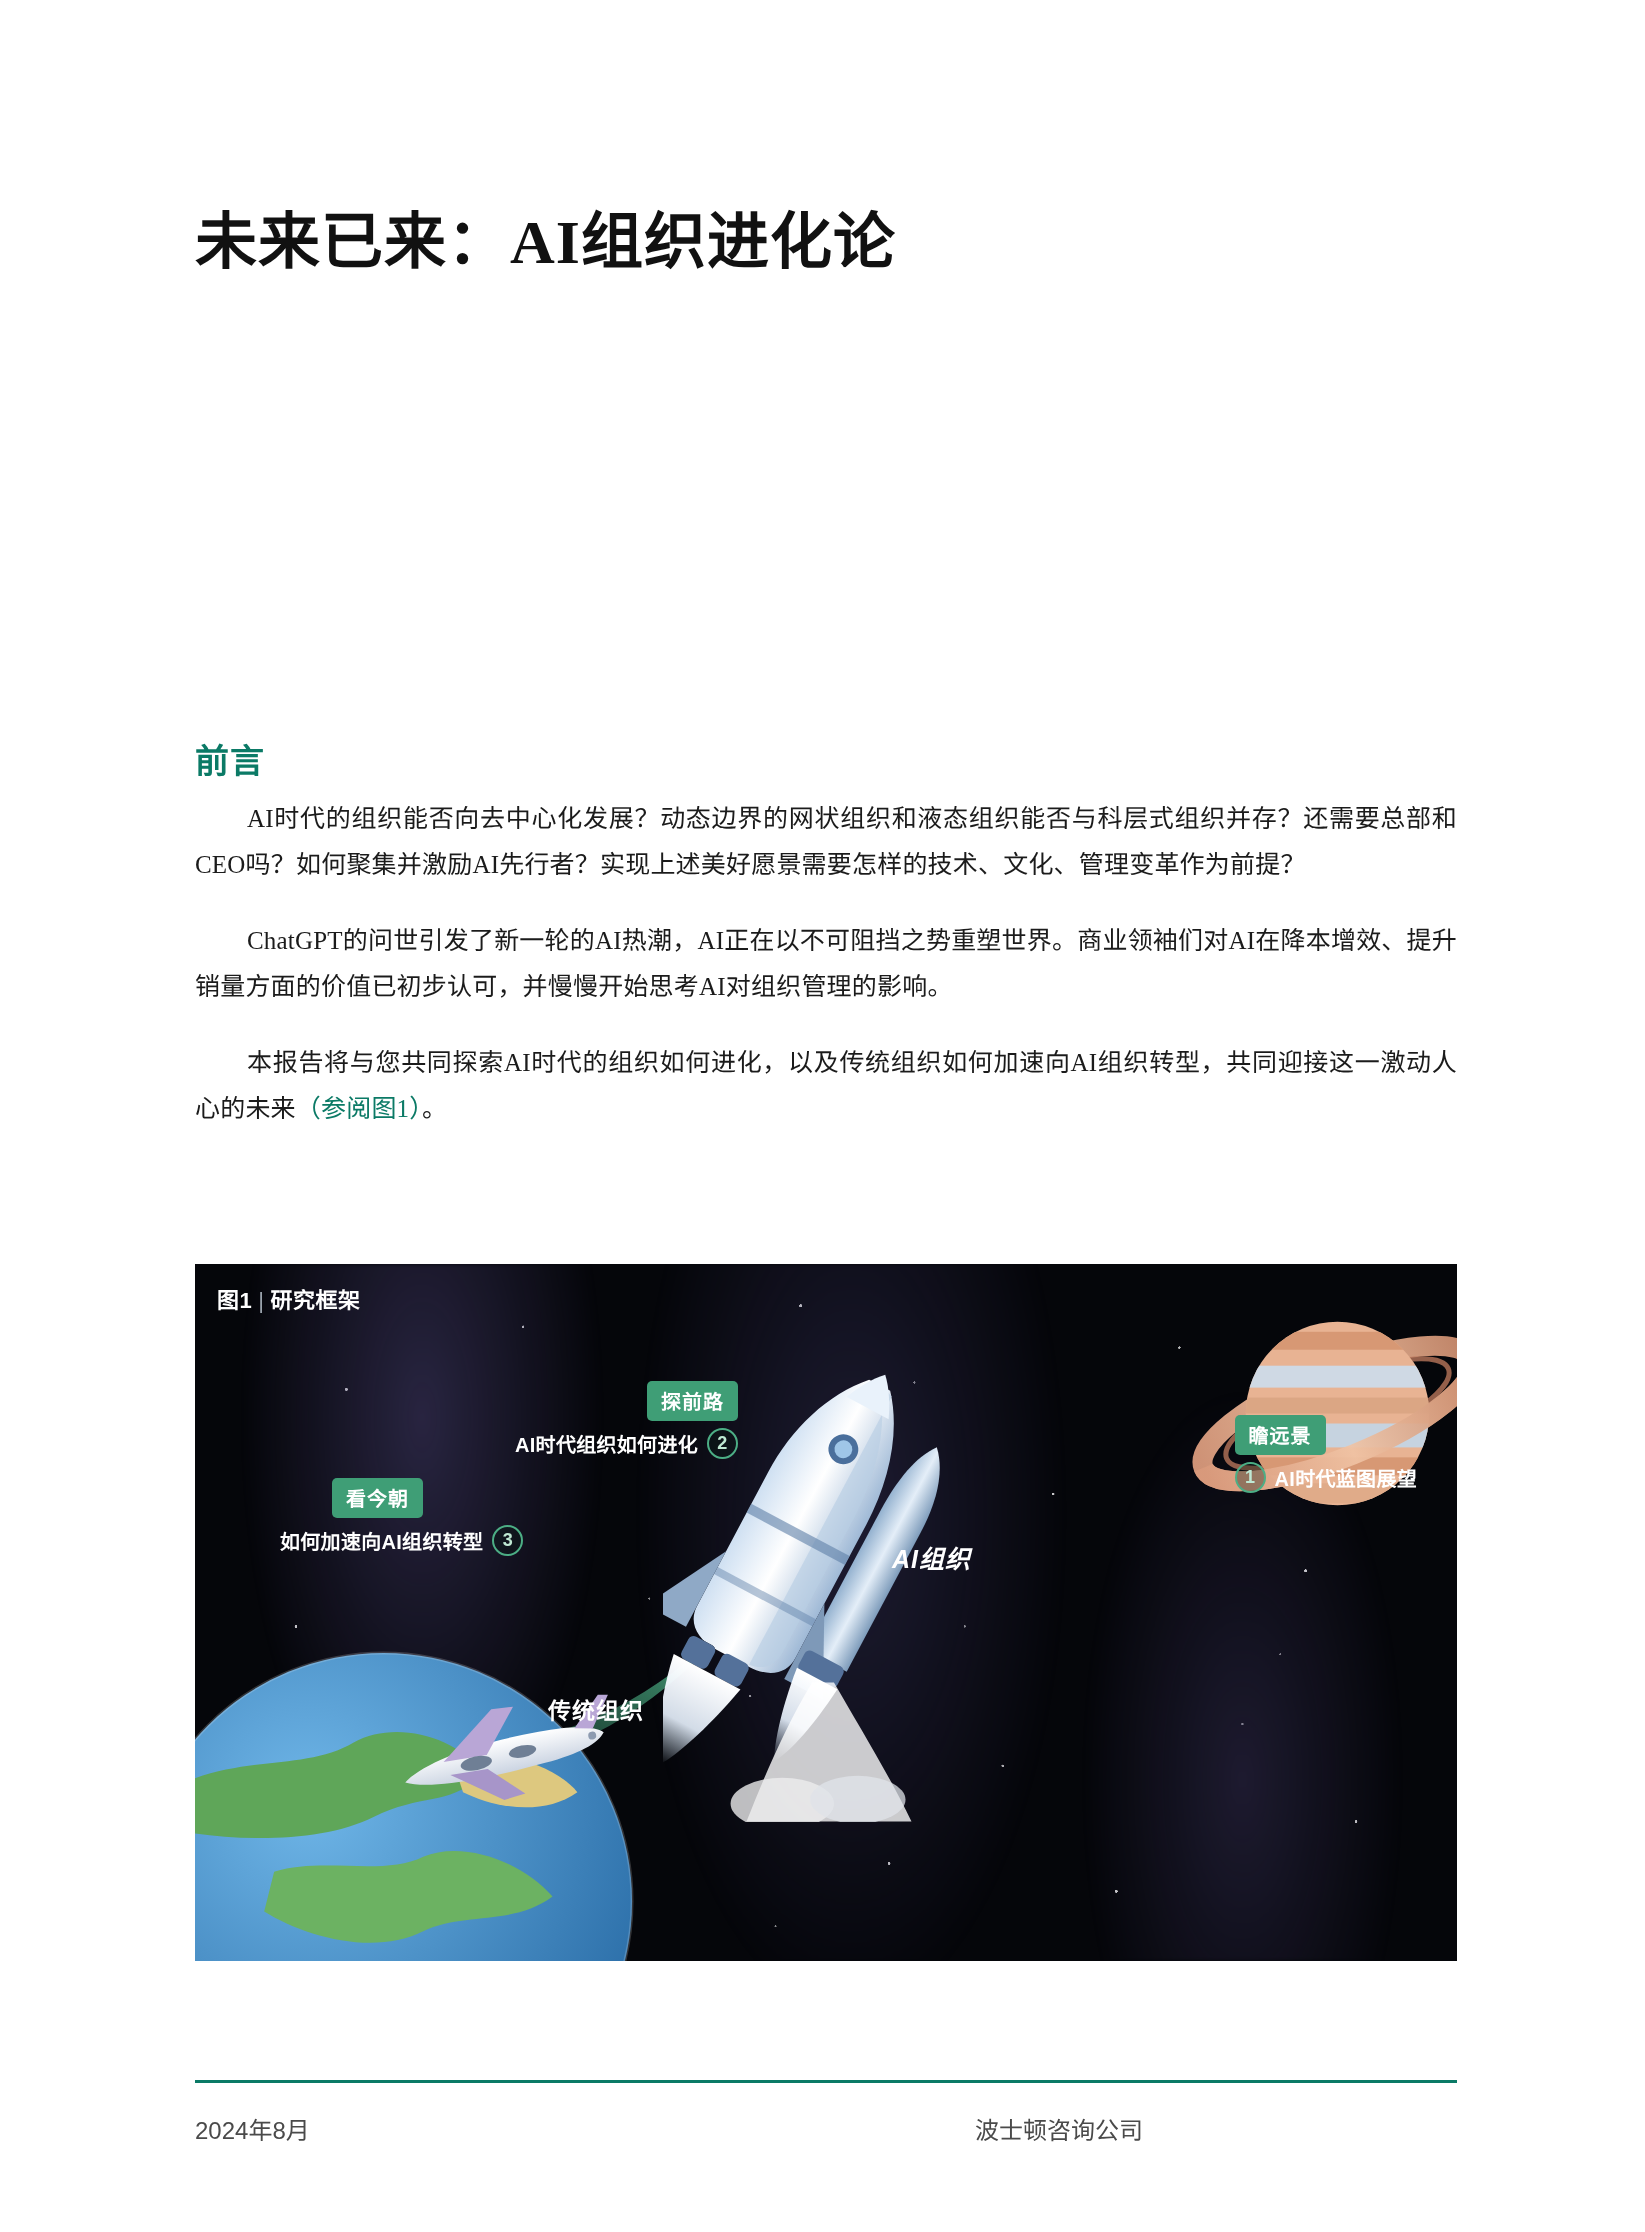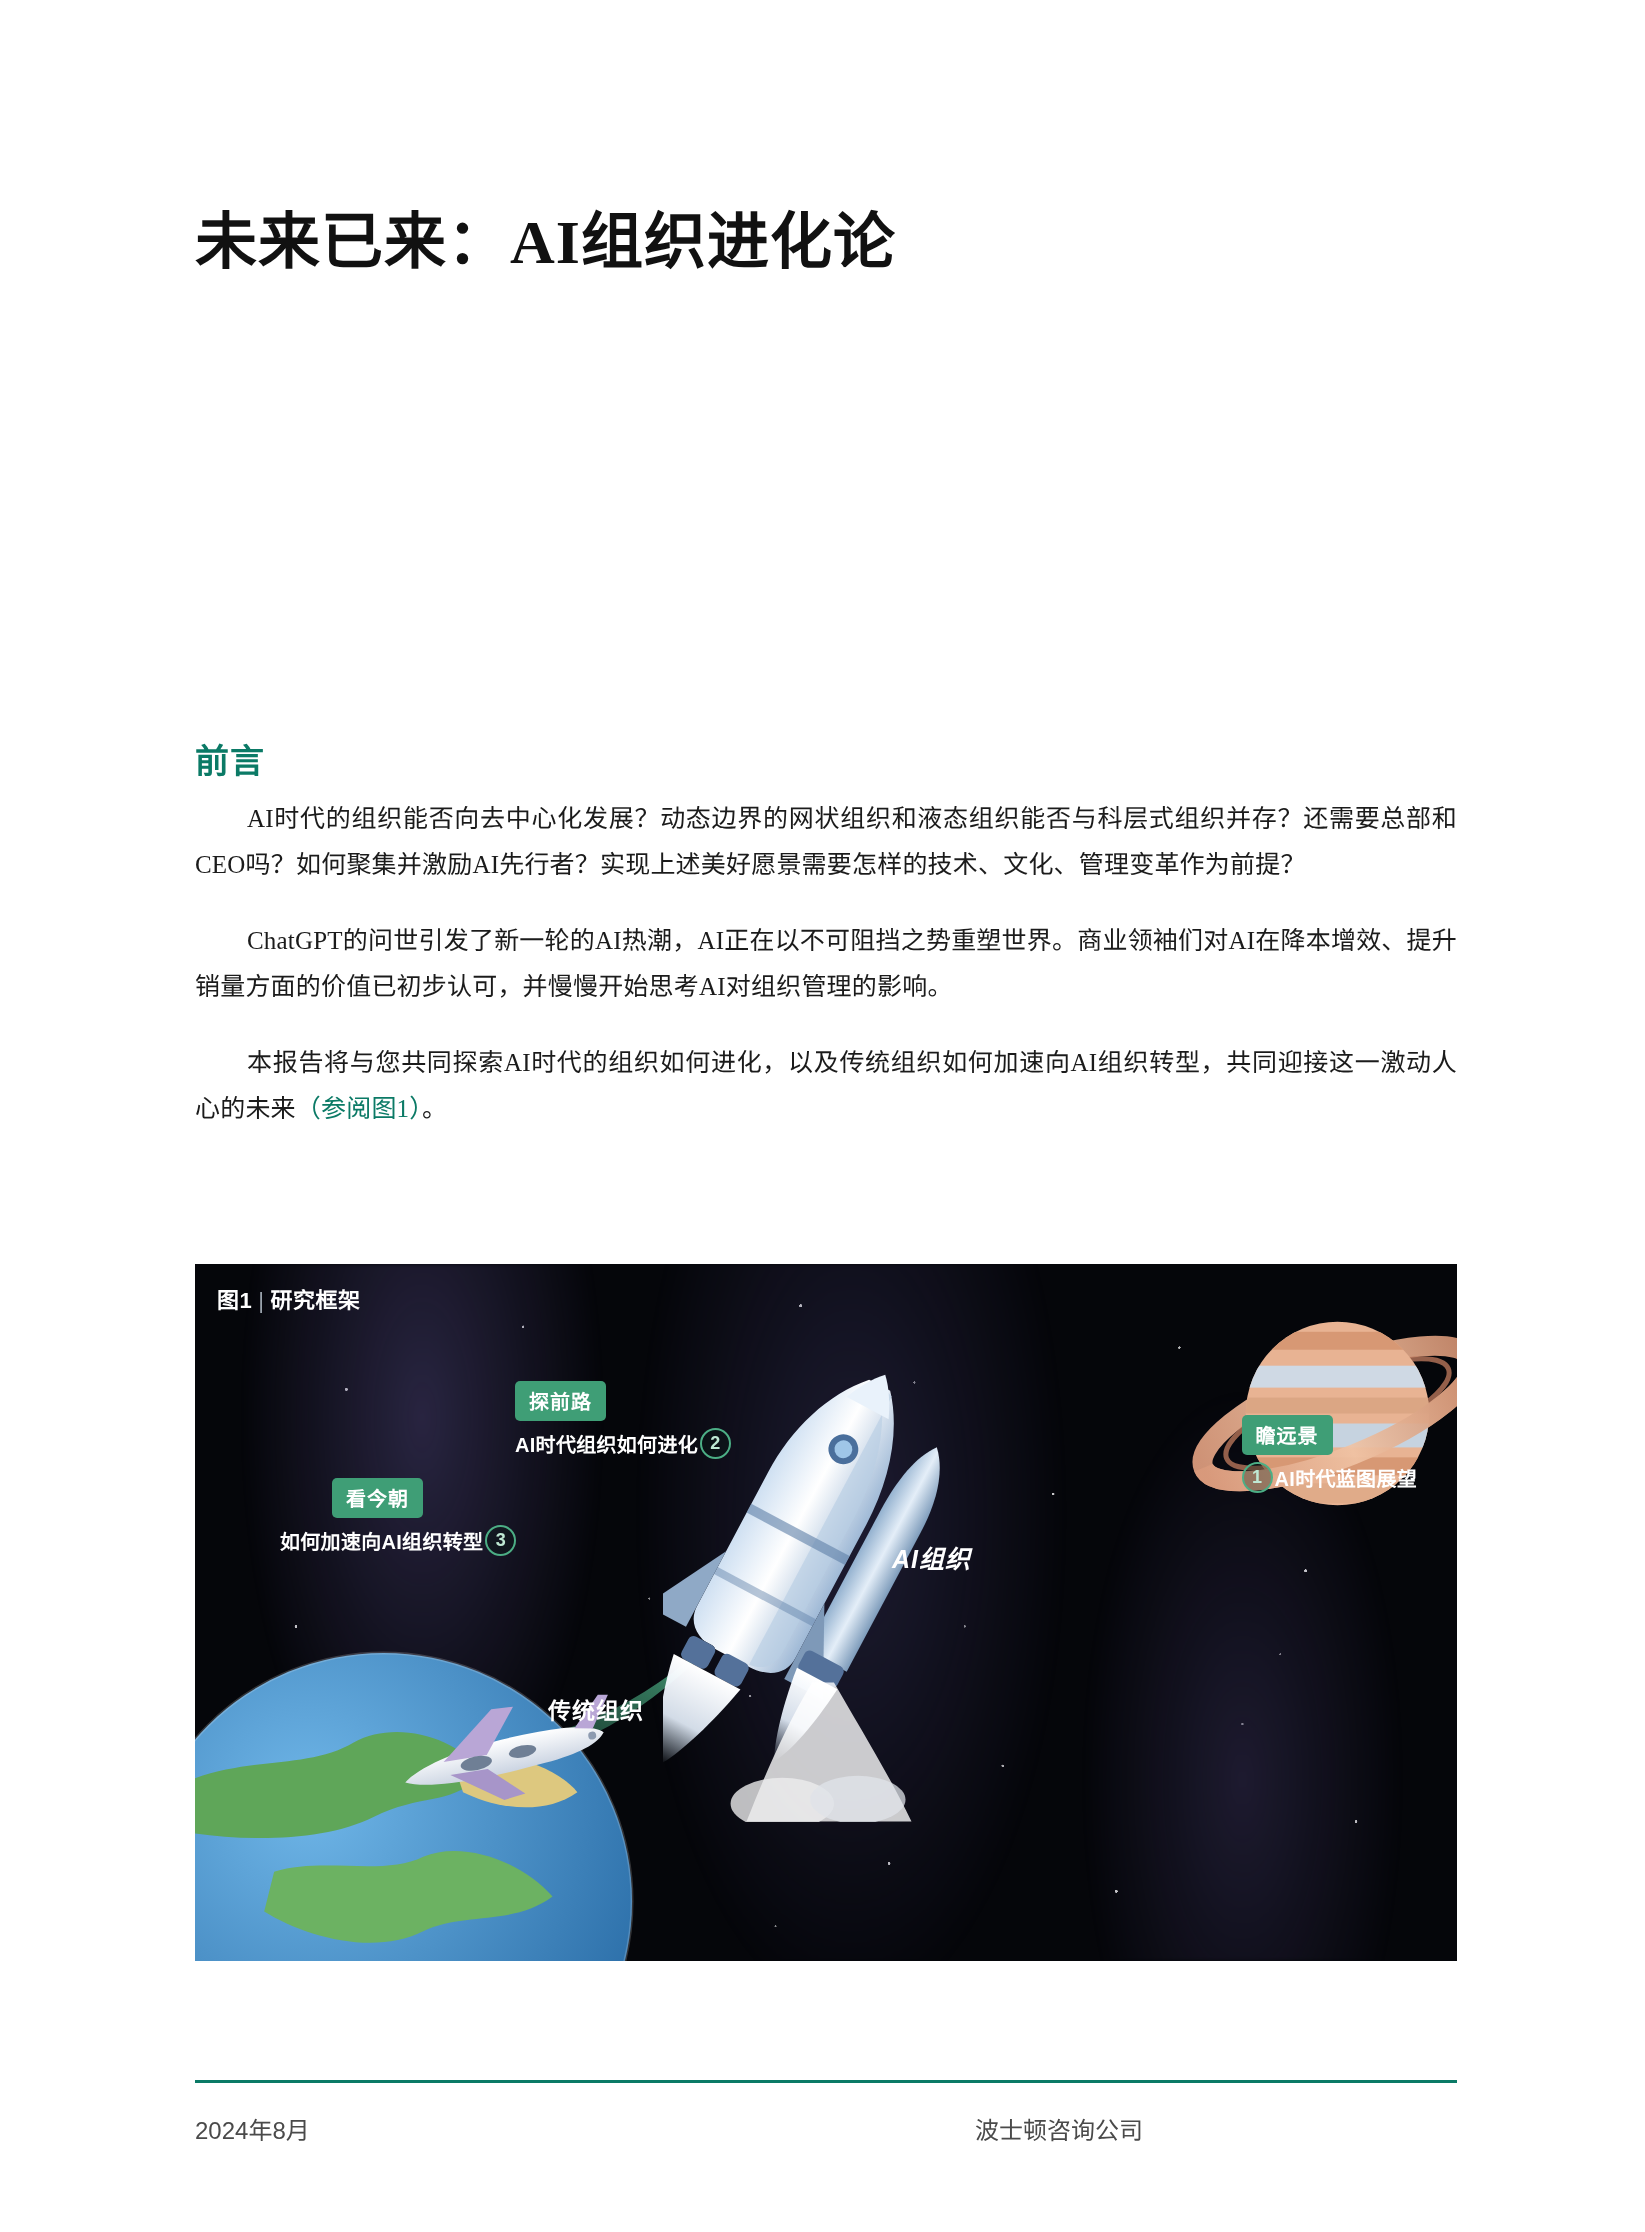--- a/index.html
+++ b/index.html
@@ -194,41 +194,41 @@
   .callout .pill-row { display: block; }
   .callout .desc {
     color: #ffffff;
     font-size: 20px;
     font-weight: bold;
     letter-spacing: 0.3px;
     white-space: nowrap;
     margin-top: 7px;
     display: flex;
     align-items: center;
-    gap: 2px;
+    gap: 9px;
     justify-content: flex-end;
   }
   .num {
     display: inline-flex;
     align-items: center;
     justify-content: center;
     width: 27px;
     height: 27px;
     border-radius: 50%;
     border: 2px solid #4cae85;
     color: #bfe9d4;
     font-size: 18px;
     font-weight: bold;
     background: rgba(10,30,22,.35);
     flex: 0 0 auto;
   }
   .callout.c1 { right: 40px; top: 151px; text-align: left; }
   .callout.c1 .pill-row { text-align: left; }
   .callout.c2 { left: 320px; top: 117px; }
-  .callout.c2 .pill-row { text-align: left; }
+  .callout.c2 .pill-row { text-align: right; }
   .callout.c3 { left: 85px; top: 214px; }
   .callout.c3 .pill-row { padding-left: 52px; }
 
   .label-ai-org {
     position: absolute;
     left: 697px;
     top: 275px;
     color: #ffffff;
     font-family: "Liberation Sans", sans-serif;
     font-weight: bold;

